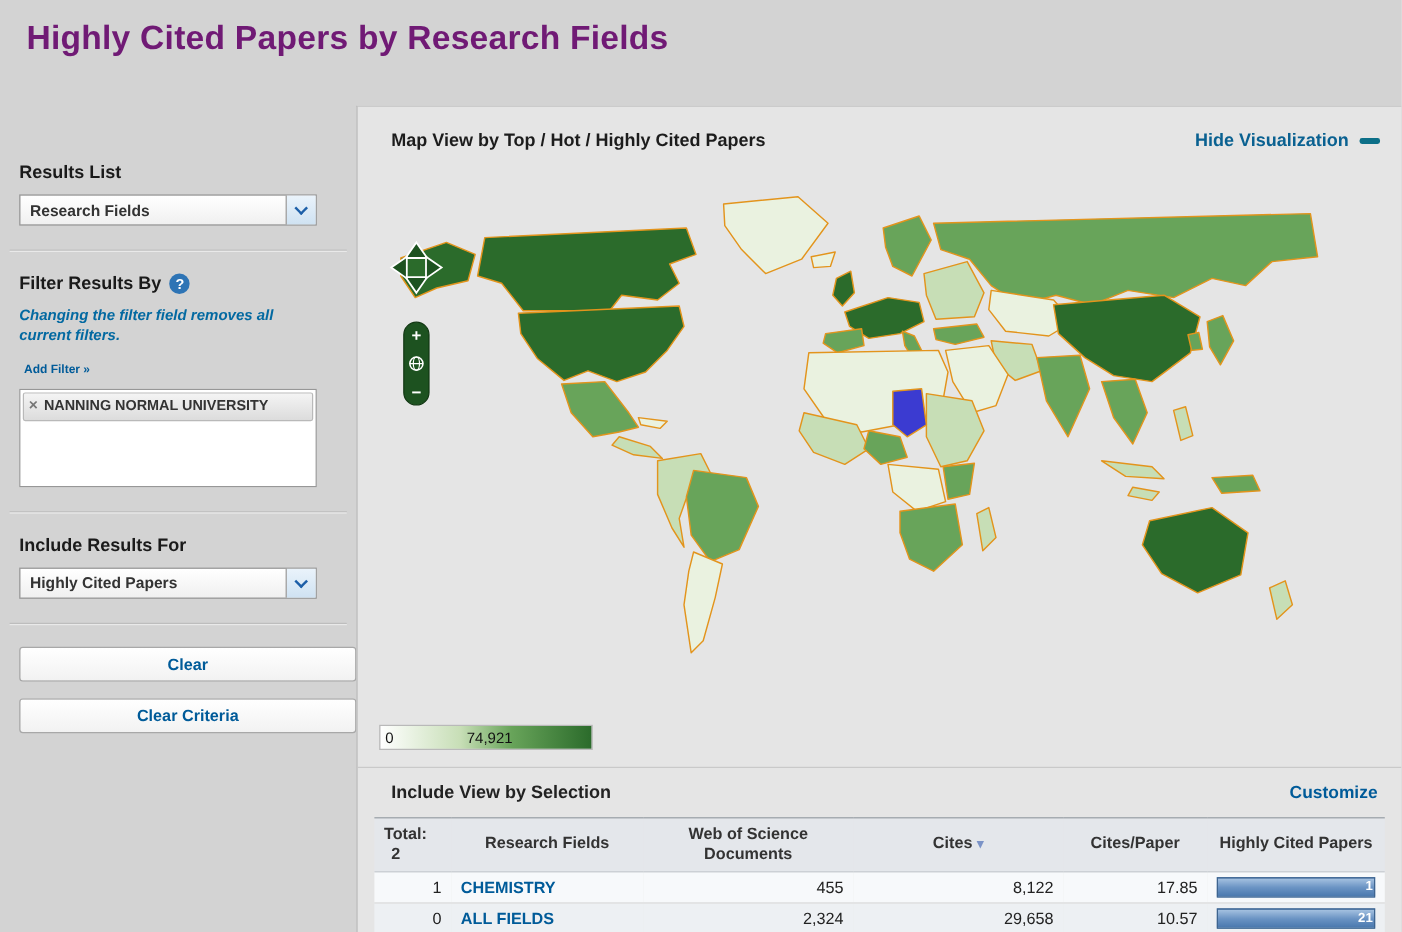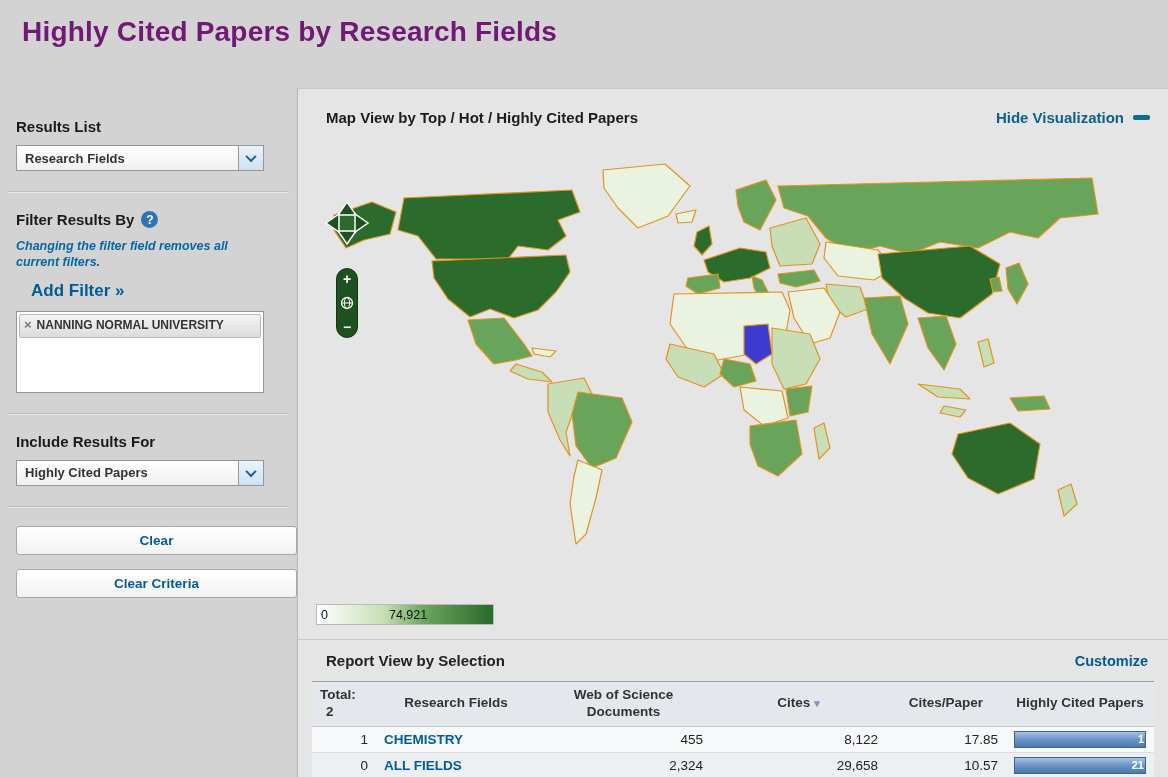--- a/index.html
+++ b/index.html
@@ -12,21 +12,21 @@
   }
   
   h1.page-title {
     margin:0; padding:16px 0 6px 22px;
     font-size:28px; font-weight:bold; color:#701a75;
     letter-spacing:0.2px;
   }
   .content { display:flex; }
   
   .sidebar { width:297px; flex:0 0 297px; padding-top:64px; }
-  .sb-label { font-size:15px; font-weight:bold; color:#1a1a1a; margin:0 0 10px 16px; display:flex; align-items:center;}
+  .sb-label { font-size:15px; font-weight:bold; color:#1a1a1a; margin:17px 0 10px 16px; display:flex; align-items:center;}
   .dropdown {
     margin-left:16px; width:248px; height:26px;
     background:linear-gradient(180deg,#ffffff,#f0f0f0);
     border:1px solid #979797; display:flex; align-items:center;
     cursor:pointer;
   }
   .dropdown .dd-text { flex:1; padding-left:8px; font-size:13px; font-weight:bold; color:#333; white-space:nowrap; overflow:hidden;}
   .dropdown .dd-btn {
     width:25px; align-self:stretch; border-left:1px solid #979797;
     background:linear-gradient(180deg,#eaf3fb,#cfe2f2);
@@ -34,21 +34,21 @@
   }
   .chev { width:8px; height:8px; border-left:2px solid #1d5fa8; border-bottom:2px solid #1d5fa8; transform:rotate(-45deg) translate(1px,-1px); }
   .sb-divider { height:0; border-top:1px solid #bdbdbd; border-bottom:1px solid #e9e9e9; margin:20px 8px 18px 8px; }
   .help {
     width:17px; height:17px; border-radius:50%; background:#2e74b5; color:#fff;
     font-size:12px; font-weight:bold; display:inline-flex; align-items:center; justify-content:center;
     margin-left:7px; cursor:pointer; flex:0 0 auto;
   }
   .sb-note { margin:6px 16px 10px 16px; font-size:12.5px; font-style:italic; font-weight:bold; color:#0369a1; line-height:1.3; width:250px;}
   .link-blue { color:#005b99; font-weight:bold; text-decoration:none; cursor:pointer; }
-  .add-filter { display:inline-block; margin:0 0 10px 31px; font-size:17px; }
+  .add-filter { display:inline-block; margin:0 0 10px 20px; font-size:10px; }
   .tagbox {
     margin-left:16px; width:248px; height:82px; background:#fff;
     border:1px solid #979797; padding:2px;
   }
   .tag {
     background:linear-gradient(180deg,#f4f4f4,#dcdcdc);
     border:1px solid #b9b9b9; border-radius:2px;
     padding:3px 6px 4px 4px; display:flex; gap:5px;
     font-size:12px; font-weight:bold; color:#333; line-height:1.25;
   }
@@ -242,21 +242,21 @@
     </div>
 
     <div class="legend" id="map-legend" style="background: linear-gradient(90deg, rgb(255, 255, 255) 0%, rgb(199, 222, 182) 38%, rgb(104, 164, 90) 62%, rgb(43, 107, 43) 100%);">
       <span class="lg-min">0</span>
       <span class="lg-max">74,921</span>
     </div>
 
     <hr class="hr">
 
     <div class="report-head">
-      <h2>Report View by Selection</h2>
+      <h2>Include View by Selection</h2>
       <a class="link-blue customize">Customize</a>
     </div>
 
     <table class="report">
       <colgroup>
         <col style="width:64px">
           <col style="width:160px">
           <col style="width:175px">
         <col style="width:175px">
           <col style="width:120px">

